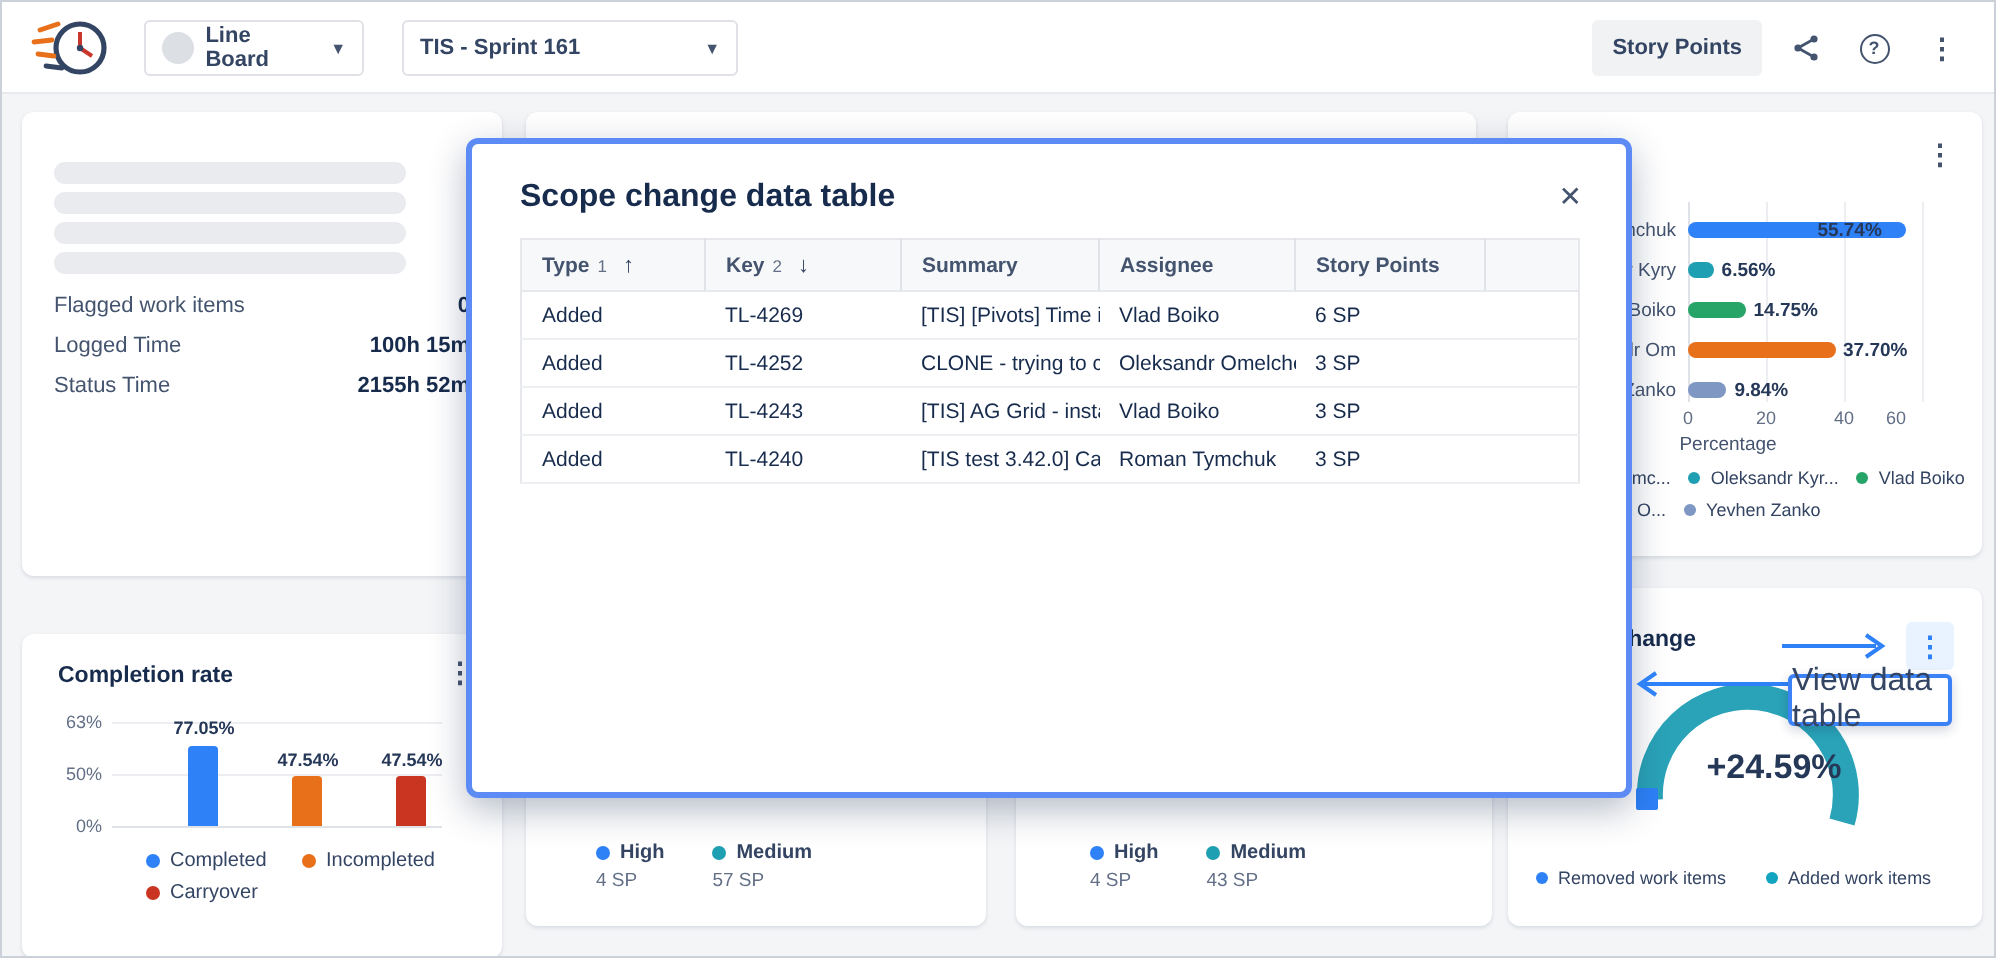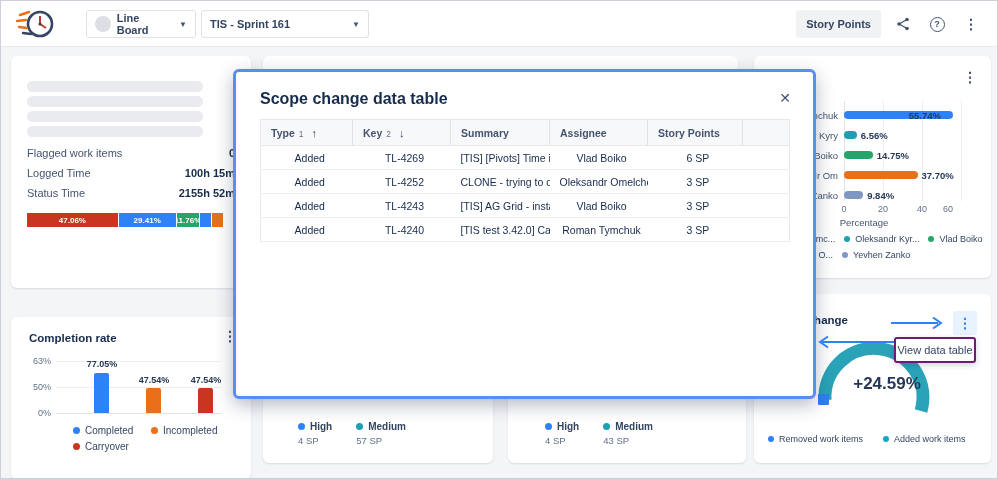--- a/index.html
+++ b/index.html
@@ -74,38 +74,38 @@
   .pitem .val2 { font-size:9.5px; color:#626f86; margin-top:3px; }
 
   
   .kebab-hl { position:absolute; width:24px; height:24px; background:#e9f2ff; border-radius:3px;
               display:flex; align-items:center; justify-content:center; cursor:pointer; }
   .kebab-hl .kebab { color:#2e81f7; }
   .gauge-value { position:absolute; font-size:17px; font-weight:bold; color:#253858; }
 
   
   .anno { position:absolute; z-index:60; }
-  .tooltip-box { position:absolute; z-index:60; background:#fff; border:2px solid #701a75;
+  .tooltip-box { position:absolute; z-index:60; background:#fff; border:2px solid #3b82f6;
                  border-radius:3px; box-shadow:0 2px 6px rgba(9,30,66,.2); display:flex;
-                 align-items:center; justify-content:center; font-size:11px; color:#344563; }
+                 align-items:center; justify-content:center; font-size:16px; color:#344563; }
 
   
   .modal { position:absolute; left:232px; top:68px; width:583px; height:330px; background:#fff;
            border:3px solid #5c8bf5; border-radius:6px; z-index:50;
            box-shadow:0 6px 18px rgba(9,30,66,.3); }
   .modal-title { position:absolute; left:24px; top:18px; font-size:16px; font-weight:bold; color:#172b4d; }
   .modal-close { position:absolute; right:22px; top:18px; font-size:14px; color:#44546f; cursor:pointer; }
   .dtable { position:absolute; left:24px; top:47px; width:529px; border:1px solid #e6e8ec;
             border-radius:3px; border-collapse:collapse; table-layout:fixed; }
   .dtable th { background:#f7f8fa; height:26px; font-size:10.5px; font-weight:bold; color:#44546f;
                text-align:left; padding:0 0 0 10px; border-bottom:1px solid #e6e8ec;
                border-left:1px solid #dfe2e7; cursor:pointer; white-space:nowrap; overflow:hidden; }
   .dtable th:first-child { border-left:none; }
   .dtable td { height:24px; font-size:10.5px; color:#172b4d; padding:0 4px 0 10px;
-               border-bottom:1px solid #eceef1; white-space:nowrap; overflow:hidden;text-align:center; }
+               border-bottom:1px solid #eceef1; white-space:nowrap; overflow:hidden; }
   .sort-badge { font-size:8.5px; font-weight:normal; color:#626f86; margin-left:4px; }
   .sort-arrow { font-size:11px; color:#344563; margin-left:8px; }
 </style>
 </head>
 <body>
 
 <div class="page">
 
   <div class="topbar">
     <div class="logo">
@@ -113,21 +113,21 @@
         <circle cx="25" cy="18" r="12" fill="none" stroke="#344563" stroke-width="2.6"></circle>
         <line x1="25" y1="18" x2="25" y2="10" stroke="#c9372c" stroke-width="2"></line>
         <line x1="25" y1="18" x2="31" y2="22" stroke="#c9372c" stroke-width="2"></line>
         <circle cx="25" cy="18" r="1.6" fill="#344563"></circle>
         <line x1="5" y1="9" x2="14" y2="6" stroke="#e8701a" stroke-width="2.4" stroke-linecap="round"></line>
         <line x1="2" y1="15" x2="11" y2="14" stroke="#e8701a" stroke-width="2.4" stroke-linecap="round"></line>
         <line x1="4" y1="21" x2="12" y2="22" stroke="#e8701a" stroke-width="2.4" stroke-linecap="round"></line>
         <line x1="8" y1="27" x2="16" y2="28" stroke="#344563" stroke-width="2.4" stroke-linecap="round"></line>
       </svg>
     </div>
-    <div class="dd" style="left:85px; width:110px;">
+    <div class="dd" style="left:71px; width:110px;">
       <span class="avatar"></span>
       <span>Line Board</span>
       <span class="chev">▼</span>
     </div>
     <div class="dd" style="left:200px; width:168px;">
       <span>TIS - Sprint 161</span>
       <span class="chev">▼</span>
     </div>
     <div class="tb-right">
       <button class="btn-light">Story Points</button>
@@ -160,27 +160,20 @@
         <span class="val">0</span>
       </div>
       <div class="stat-row">
         <span class="lab">Logged Time</span>
         <span class="val">100h 15m</span>
       </div>
       <div class="stat-row">
         <span class="lab">Status Time</span>
         <span class="val">2155h 52m</span>
       </div>
-    </div>
-    <div class="tbar">
-      <div class="seg" style="background: rgb(202, 53, 33); width: 90.8258px;">47.06%</div>
-      <div class="seg" style="background: rgb(46, 129, 247); width: 56.7613px;">29.41%</div>
-      <div class="seg" style="background: rgb(39, 164, 104); width: 22.6968px;">11.76%</div>
-      <div class="seg" style="background: rgb(46, 129, 247); width: 10.615px;"></div>
-      <div class="seg" style="background: rgb(232, 112, 26); width: 11.58px;"></div>
     </div>
   </div>
 
   <div class="card" style="left:10px; top:316px; width:240px; height:162px;">
     <div class="card-title" style="position:absolute; left:18px; top:15px;">Completion rate</div>
     <span class="kebab" style="position:absolute; right:14px; top:12px;">⋮</span>
     <div class="plot" style="left:45px; top:44px; width:165px; height:52px;">
       <div class="gridline-h" style="top:0;"></div>
       <div class="gridline-h" style="top:26px;"></div>
       <div class="gridline-h" style="top:52px; background:#dfe2e7;"></div>

